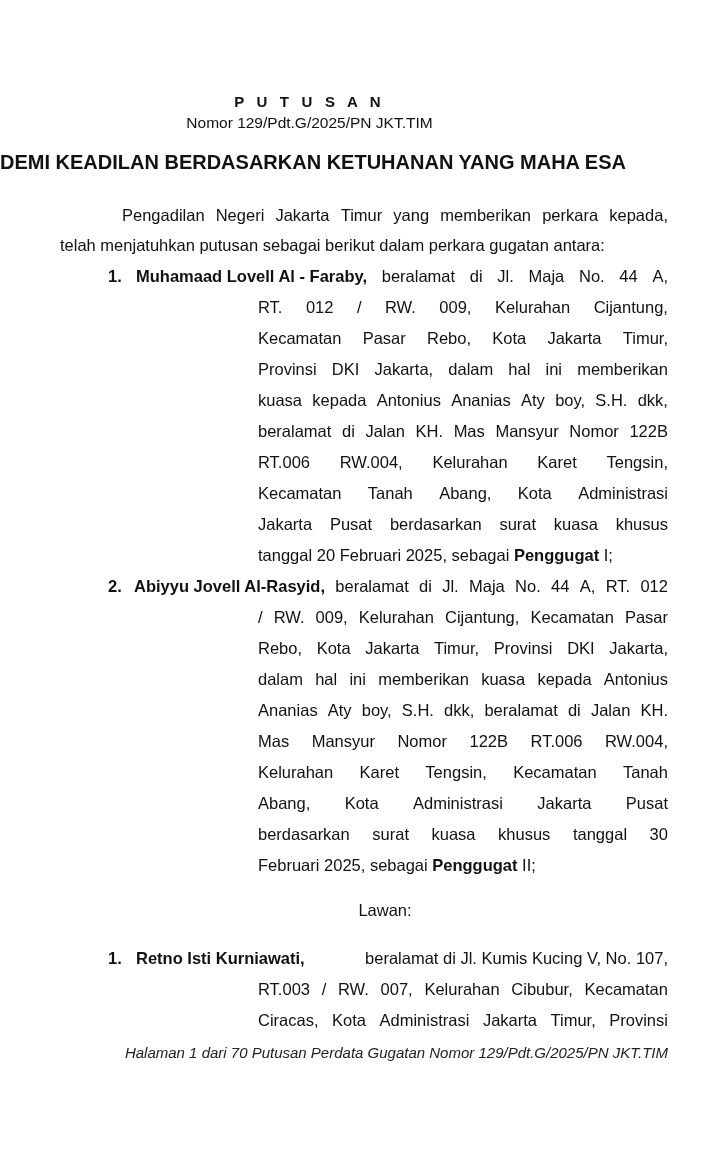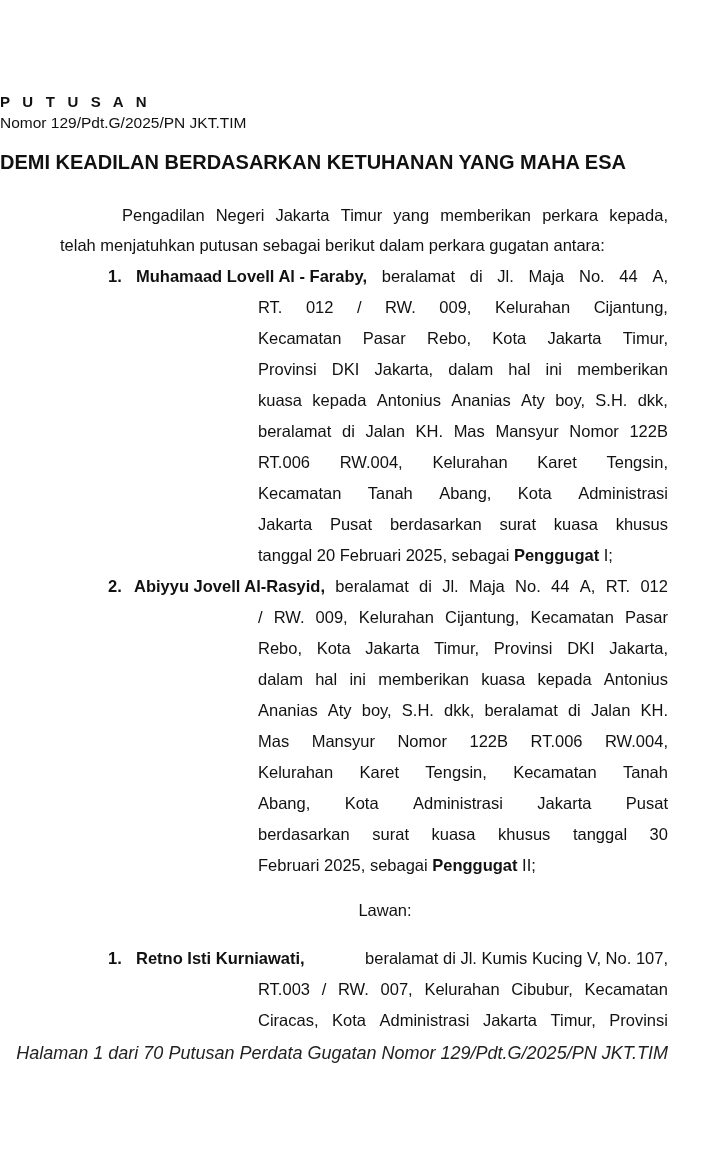--- a/index.html
+++ b/index.html
@@ -24,20 +24,21 @@
     }
     .line {
       position: absolute;
       font-size: 16.5px;
       line-height: 20px;
       white-space: nowrap;
     }
     .center {
       left: 0;
       width: 619px;
+      text-align: center;
     }
     .title {
       top: 92px;
       font-weight: bold;
       font-size: 15px;
       letter-spacing: 4.2px;
     }
     .nomor {
       top: 113px;
       font-weight: normal;
@@ -59,21 +60,21 @@
       line-height: 20px;
     }
     .b { font-weight: bold; }
     .footer {
       position: absolute;
       top: 1045px;
       left: 0;
       width: 668px;
       text-align: right;
       font-style: italic;
-      font-size: 18px;
+      font-size: 15px;
       line-height: 16px;
       color: #222222;
       white-space: nowrap;
     }
   </style>
 </head>
 <body>
 
 <div class="page">
 

